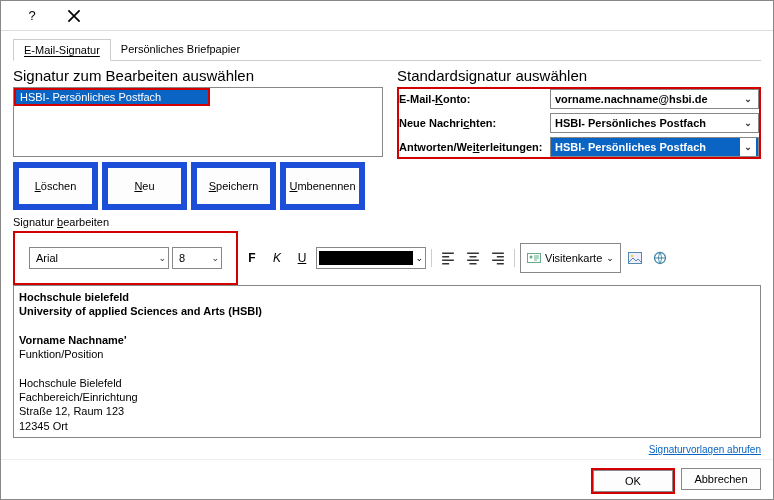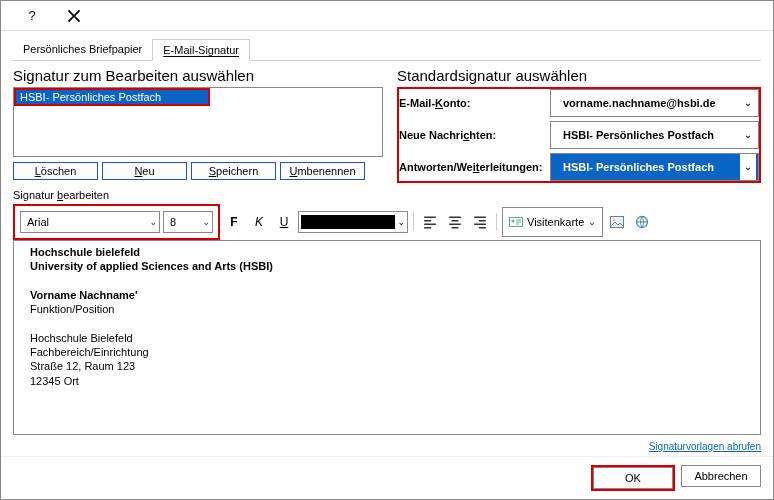--- a/index.html
+++ b/index.html
@@ -13,38 +13,38 @@
   .tab { padding: 4px 10px; font-size: 11px; cursor: pointer; }
   .tab.active { border: 1px solid #ccc; border-bottom: 1px solid #fff; margin-bottom: -1px; background: #fff; text-decoration: underline; text-underline-offset: 2px; }
   .row1 { display: flex; gap: 14px; }
   .col { flex: 1; }
   .section-label { font-size: 15px; margin-bottom: 3px; }
   .siglist { height: 70px; border: 1px solid #888; background: #fff; overflow-y: scroll; padding: 1px; }
   .sigitem { background: #0a64c4; color: #fff; padding: 1px 4px; font-size: 11px; }
   .hl { border: 2.5px solid #d40000; display: inline-block; }
   .hl-block { border: 2.5px solid #d40000; }
   .btnrow { display: flex; gap: 4px; margin-top: 5px; }
-  .btn { border: 1px solid #1d4ed8; background: #fdfdfd; padding: 2px 0; width: 85px; text-align: center; font-size: 11px; cursor: pointer; }
+  .btn { border: 6px solid #1d4ed8; background: #fdfdfd; padding: 12px 0; width: 85px; text-align: center; font-size: 11px; cursor: pointer; }
   .formrow { display: flex; align-items: center; margin-bottom: 4px; gap: 6px; font-weight: bold; }
   .formlabel { width: 145px; font-size: 11px; }
   .formlabel .ul { text-decoration: underline; }
-  .combo { flex: 1; border: 1px solid #888; height: 28px; display: flex; align-items: center; padding: 0 12px; font-size: 11px; position: relative; background: #fff; }
+  .combo { flex: 1; border: 1px solid #888; height: 20px; display: flex; align-items: center; padding: 0 4px; font-size: 11px; position: relative; background: #fff; }
   .combo .caret { position: absolute; right: 2px; top: 0; bottom: 0; width: 16px; display: flex; align-items: center; justify-content: center; font-size: 9px; color: #333; }
   .combo.sel { background: #0a64c4; color: #fff; }
   .combo.sel .caret { background: #fff; color: #333; }
   .midlabel { margin-top: 6px; font-size: 11px; }
   .toolbar { display: flex; align-items: center; gap: 3px; margin-top: 3px; }
   .fontbox { border: 1px solid #888; height: 22px; display: flex; align-items: center; padding: 0 4px 0 6px; position: relative; background: #fff; }
   .fontbox .caret2 { position: absolute; right: 2px; font-size: 9px; color: #333; }
   .tbtn { width: 22px; height: 22px; display: flex; align-items: center; justify-content: center; border: 1px solid transparent; font-size: 12px; }
   .colorbtn { width: 110px; height: 22px; border: 1px solid #888; display: flex; align-items: center; padding: 2px; gap: 2px; }
   .swatch { flex: 1; height: 14px; background: #000; }
   .sep { width: 1px; height: 18px; background: #ccc; margin: 0 2px; }
   .bizcard { height: 30px; border: 1px solid #888; display: flex; align-items: center; padding: 0 6px; gap: 4px; font-size: 11px; }
-  .editor { flex: 1; border: 1px solid #888; margin-top: 0; padding: 4px 16px; font-family: Arial, sans-serif; font-size: 11px; line-height: 1.3; overflow-y: scroll; min-height: 150px; }
+  .editor { flex: 1; border: 1px solid #888; margin-top: 0; padding: 4px 5px; font-family: Arial, sans-serif; font-size: 11px; line-height: 1.3; overflow-y: scroll; min-height: 150px; }
   .link { color: #0a64c4; margin-top: 6px; font-size: 10px; display: inline-block; text-align: right; }
   .footer { display: flex; justify-content: flex-end; gap: 6px; padding: 8px 12px; border-top: 1px solid #eee; }
   .fbtn { border: 1px solid #888; background: #fdfdfd; width: 80px; height: 22px; display: flex; align-items: center; justify-content: center; font-size: 11px; cursor: pointer; }
   .highlight-group { border: 2.5px solid #d40000; padding: 0; }
   svg.ico { width: 14px; height: 14px; }
 </style>
 </head>
 <body>
 
 <div class="window">
@@ -52,22 +52,22 @@
     <div class="titlebar-btn">?</div>
     <div class="titlebar-btn">
       <svg class="ico" viewBox="0 0 10 10">
           <path d="M1 1 L9 9 M9 1 L1 9" stroke="#000" stroke-width="1.2"></path>
         </svg>
     </div>
   </div>
 
   <div class="content">
     <div class="tabs">
+      <div class="tab active">E-Mail-Signatur</div>
       <div class="tab">Persönliches Briefpapier</div>
-      <div class="tab active">E-Mail-Signatur</div>
     </div>
 
     <div class="row1">
       <div class="col" style="flex:0 0 370px">
         <div class="section-label">Si<u>g</u>natur zum Bearbeiten auswählen</div>
         <div class="siglist">
           <span class="hl" style="margin:-1px"><div class="sigitem" style="width:192px">HSBI- Persönliches Postfach</div></span>
         </div>
         <div class="btnrow">
           <div class="btn"><u>L</u>öschen</div>
@@ -101,21 +101,21 @@
               <span class="caret">⌄</span>
             </div>
           </div>
         </div>
       </div>
     </div>
 
     <div class="midlabel">Signatur <u>b</u>earbeiten</div>
 
     <div class="toolbar">
-      <span class="hl" style="display:flex;gap:3px;padding:5px">
+      <span class="hl" style="display:flex;gap:3px;padding:14px">
         <div class="fontbox" style="width:140px">
           <span>Arial</span>
           <span class="caret2">⌄</span>
         </div>
         <div class="fontbox" style="width:50px">
           <span>8</span>
           <span class="caret2">⌄</span>
         </div>
       </span>
       <div class="tbtn">

